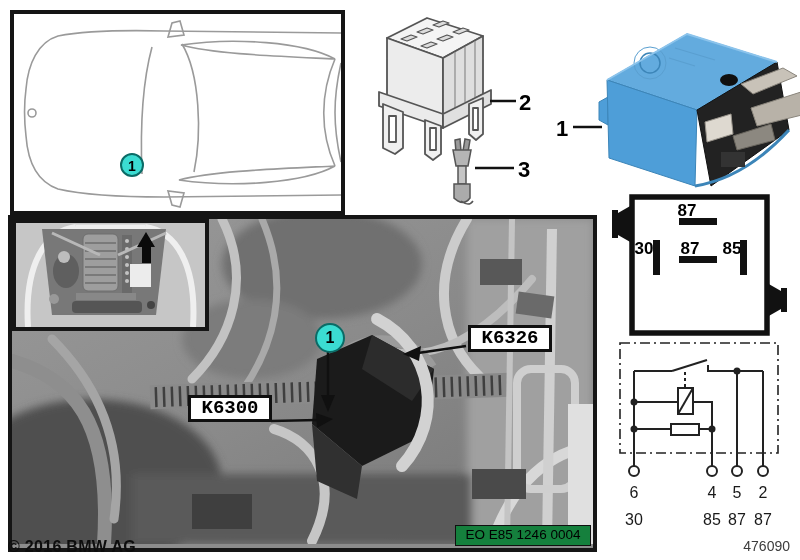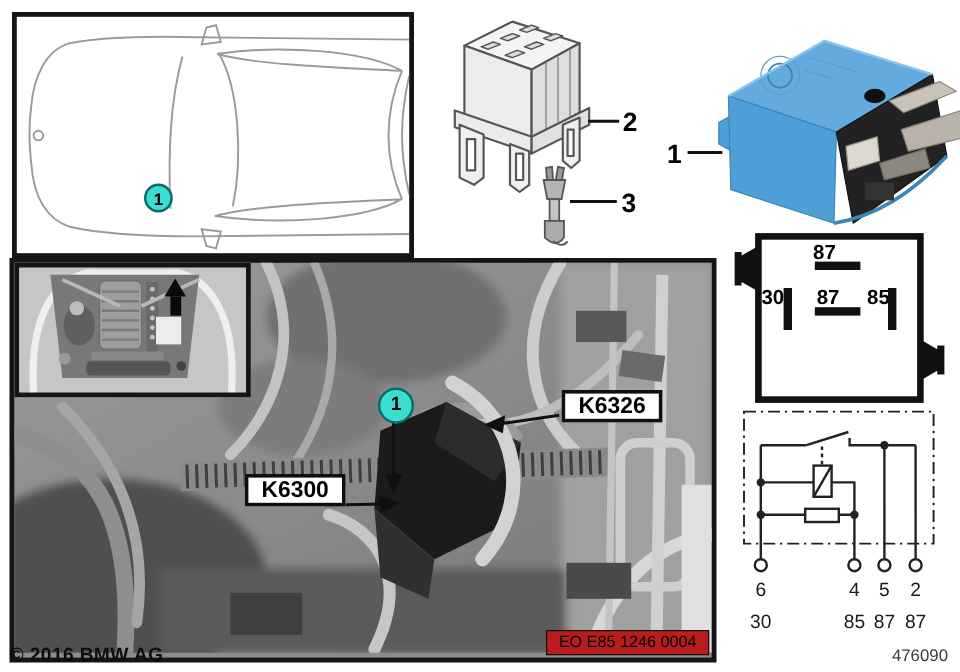--- a/index.html
+++ b/index.html
@@ -8,26 +8,26 @@
   .abs{position:absolute;}
   
   .car-box{left:10px;top:10px;width:327px;height:197px;border:4px solid #151515;background:#fff;}
   .photo-box{left:8px;top:215px;width:581px;height:329px;border:4px solid #151515;background:#8c8c8c;}
   .inset-box{left:0;top:0;width:189px;height:104px;border:4px solid #151515;background:#c6c6c6;z-index:4;}
   
   .callout{border-radius:50%;background:#3BDCD2;border:2px solid #0b6b66;color:#000;
            font-weight:bold;display:flex;align-items:center;justify-content:center;z-index:6;}
   .callout.big{width:26px;height:26px;font-size:16px;}
   
-  .klabel{z-index:6;}
+  .klabel{z-index:6;font-family:Liberation Mono, monospace;}
   .klabel .cell{box-sizing:border-box;width:84px;height:27px;border:3px solid #101010;background:#fff;
                 color:#000;font-weight:bold;font-size:19px;line-height:21px;text-align:center;}
   .klabel .cell+.cell{margin-top:-3px;}
   .caption-box{box-sizing:border-box;right:2px;bottom:2px;height:21px;min-width:136px;border:1.5px solid #101010;
-               background:#b91c1c;color:#000;font-size:13.5px;line-height:18px;text-align:center;
+               background:#15803d;color:#000;font-size:13.5px;line-height:18px;text-align:center;
                padding:0 6px;z-index:6;}
   .copyright{left:8px;top:538px;font-size:16px;font-weight:bold;color:#0d0d0d;z-index:8;letter-spacing:.3px;}
   .drawno{left:728px;top:538px;width:62px;text-align:right;font-size:14px;color:#3c3c3c;z-index:8;}
   svg{display:block;}
   svg text{font-family:"Liberation Sans",sans-serif;}
 </style>
 </head>
 <body>
 
 <div id="stage">
@@ -268,21 +268,21 @@
     </svg>
 
     <div class="abs callout big" style="left:303px;top:104px;">
       <span>1</span>
     </div>
 
     <div class="abs klabel" style="left:456px;top:106px;">
       <div class="cell">K6326</div>
     </div>
 
-    <div class="abs klabel" style="left:192px;top:176px;">
+    <div class="abs klabel" style="left:176px;top:176px;">
       <div class="cell">K6300</div>
     </div>
 
     <div class="abs caption-box">EO E85 1246 0004</div>
   </div>
 
   <div class="abs copyright">© 2016 BMW AG</div>
   <div class="abs drawno">476090</div>
 
 </div>

